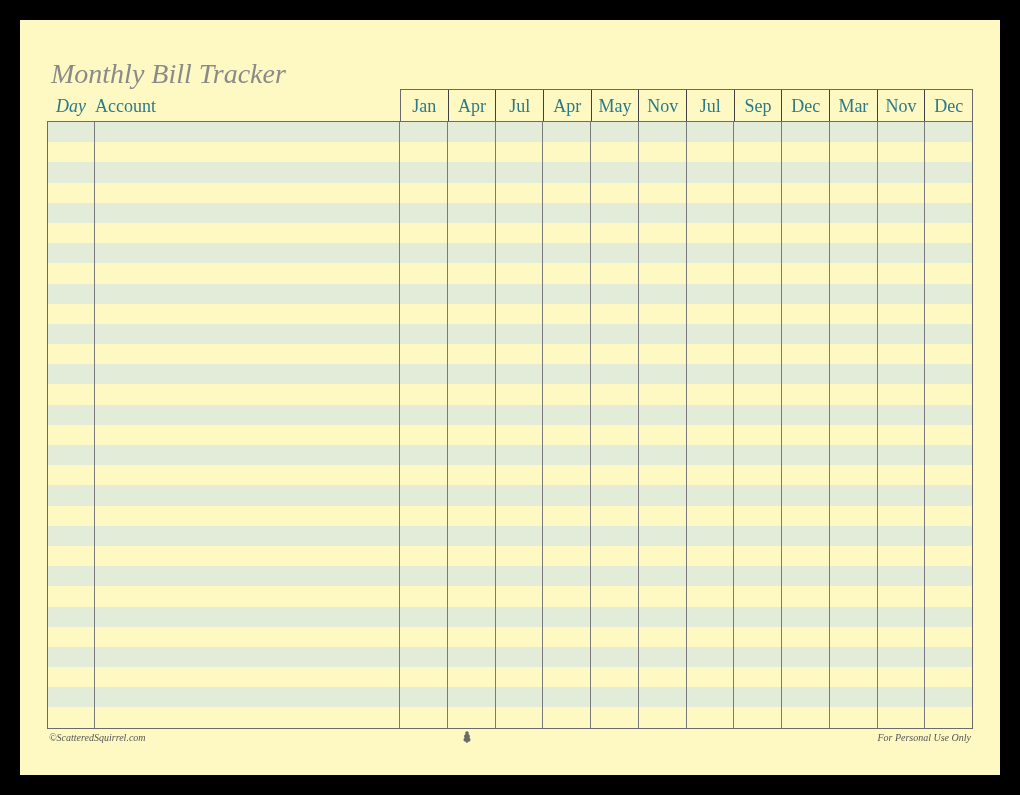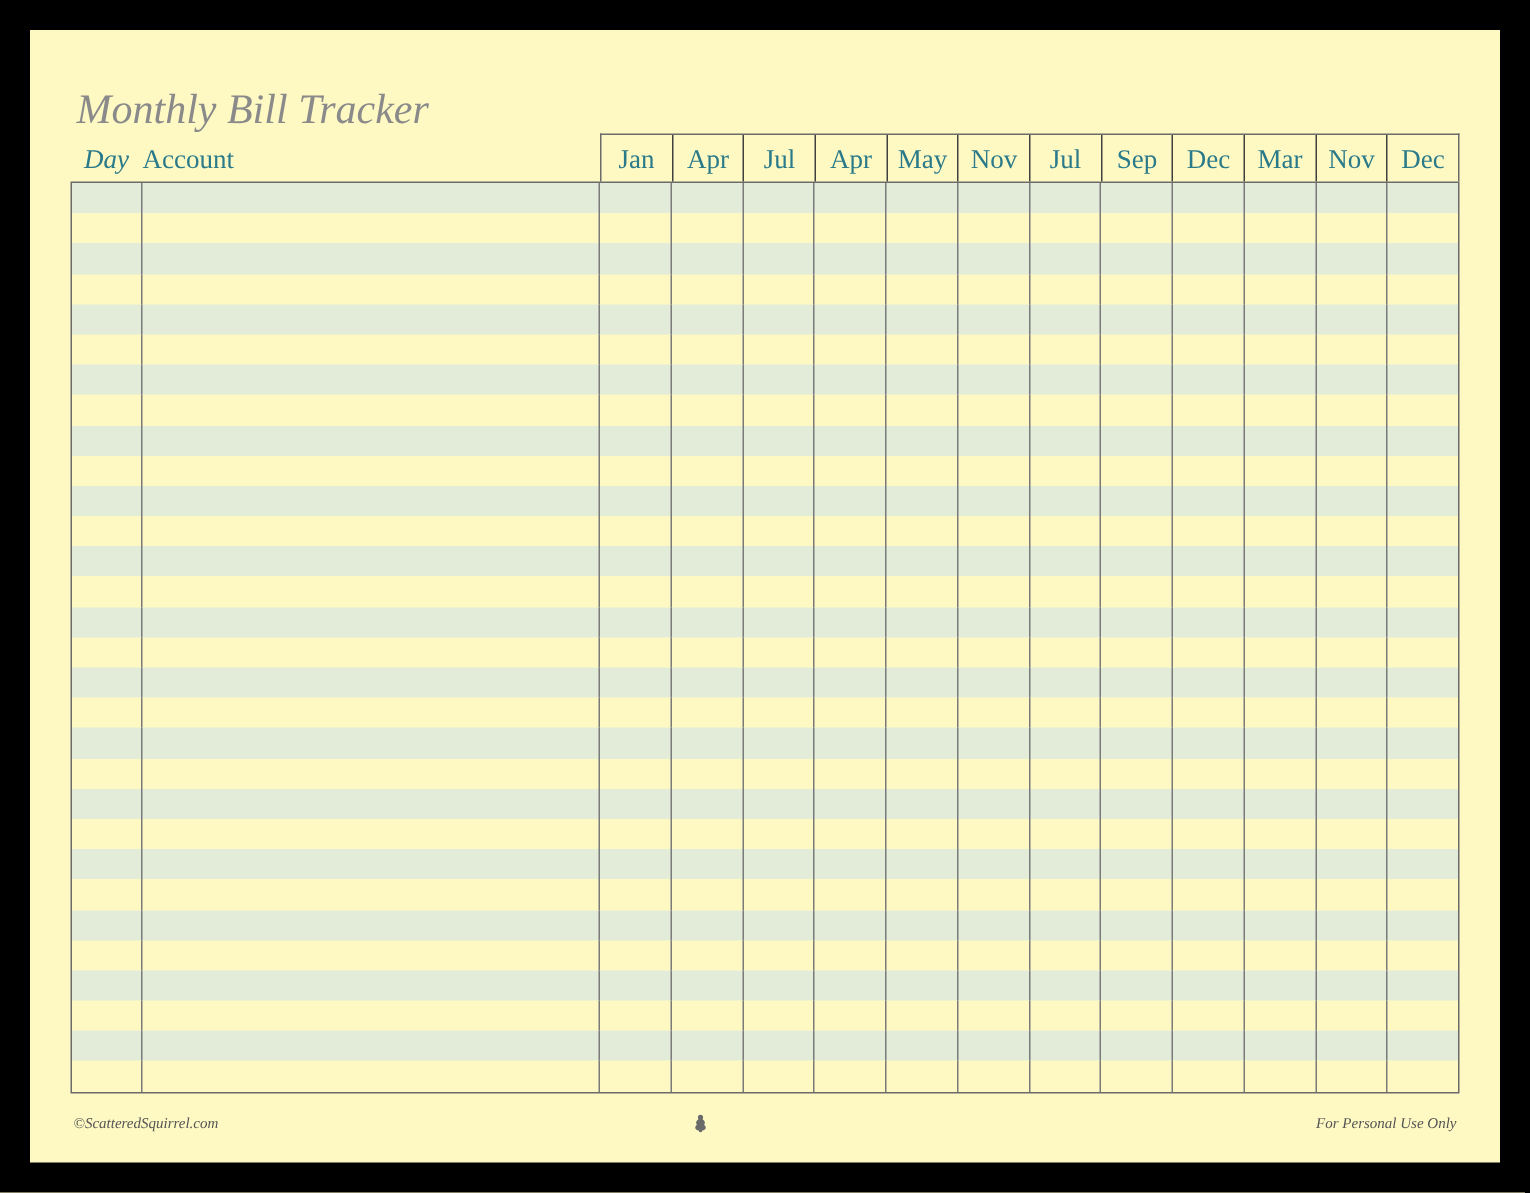--- a/index.html
+++ b/index.html
@@ -77,21 +77,21 @@
       border-right: 1px solid #7a7a7a;
     }
     .cell.day { flex: 0 0 47px; }
     .cell.account { flex: 0 0 305px; }
     .cell.month { flex: 1; }
     .cell.month:last-child { border-right: none; }
     .footer {
       display: flex;
       justify-content: space-between;
       align-items: center;
-      margin-top: 15px;
+      margin-top: 3px;
       padding: 0 2px;
       font-size: 10px;
       color: #555;
       font-style: italic;
       position: relative;
     }
     .footer-left { font-family: cursive; font-style: italic; }
     .footer-right { font-family: cursive; font-style: italic; }
     .squirrel {
       position: absolute;

